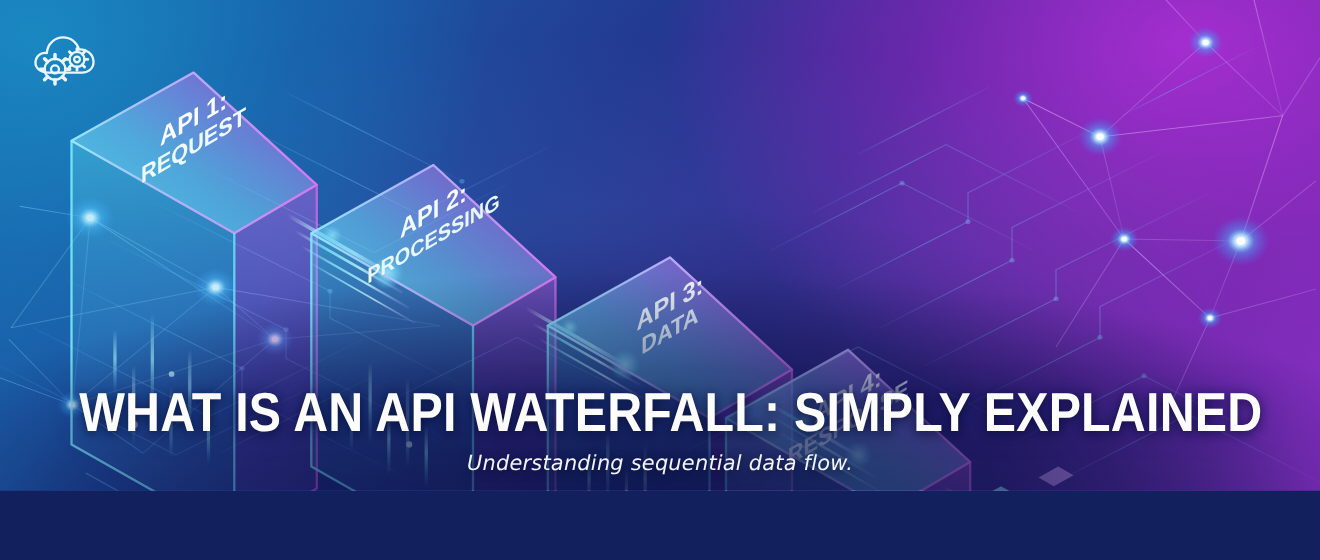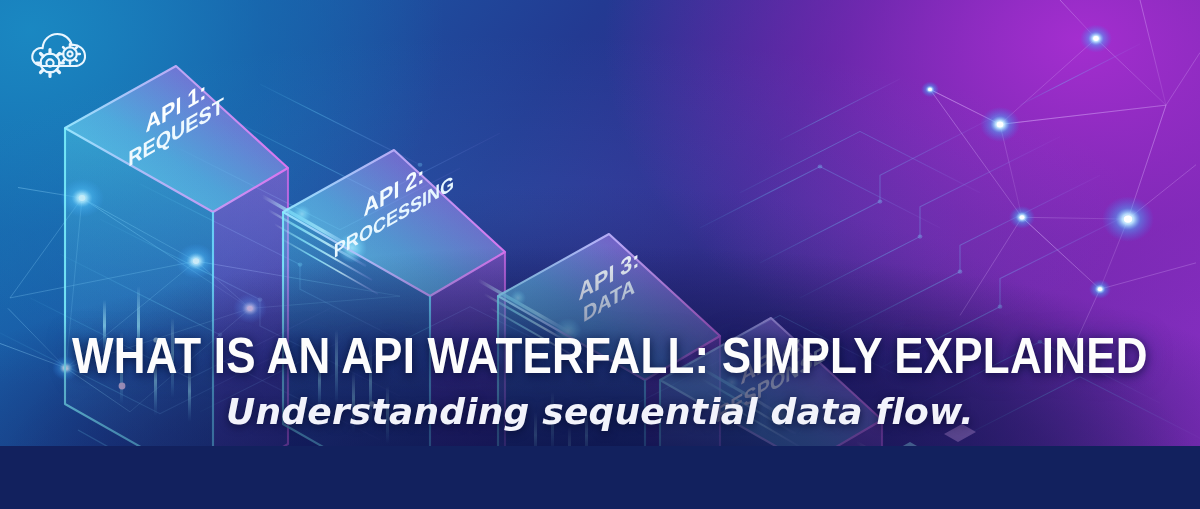--- a/index.html
+++ b/index.html
@@ -38,21 +38,21 @@
     font-family:"Liberation Sans Narrow","Liberation Sans",sans-serif;
     font-weight:700; font-size:50px; line-height:.96;
     letter-spacing:.2px; color:#fdfdfd;
     transform:scaleX(.88); transform-origin:center;
     text-shadow:0 2px 10px rgba(4,8,40,.75), 0 0 26px rgba(20,40,120,.55);
     white-space:nowrap;
   }
   .subtitle{
     margin-top:11px;
     font-family:"DejaVu Sans","Liberation Sans",sans-serif;
-    font-style:italic; font-weight:700; font-size:36px;
+    font-style:italic; font-weight:400; font-size:19px;
     color:#f2f3fb; letter-spacing:.2px;
     text-shadow:0 2px 9px rgba(4,8,40,.7);
     white-space:nowrap;
   }
 </style>
 </head>
 <body>
 
 <div class="banner">
 

